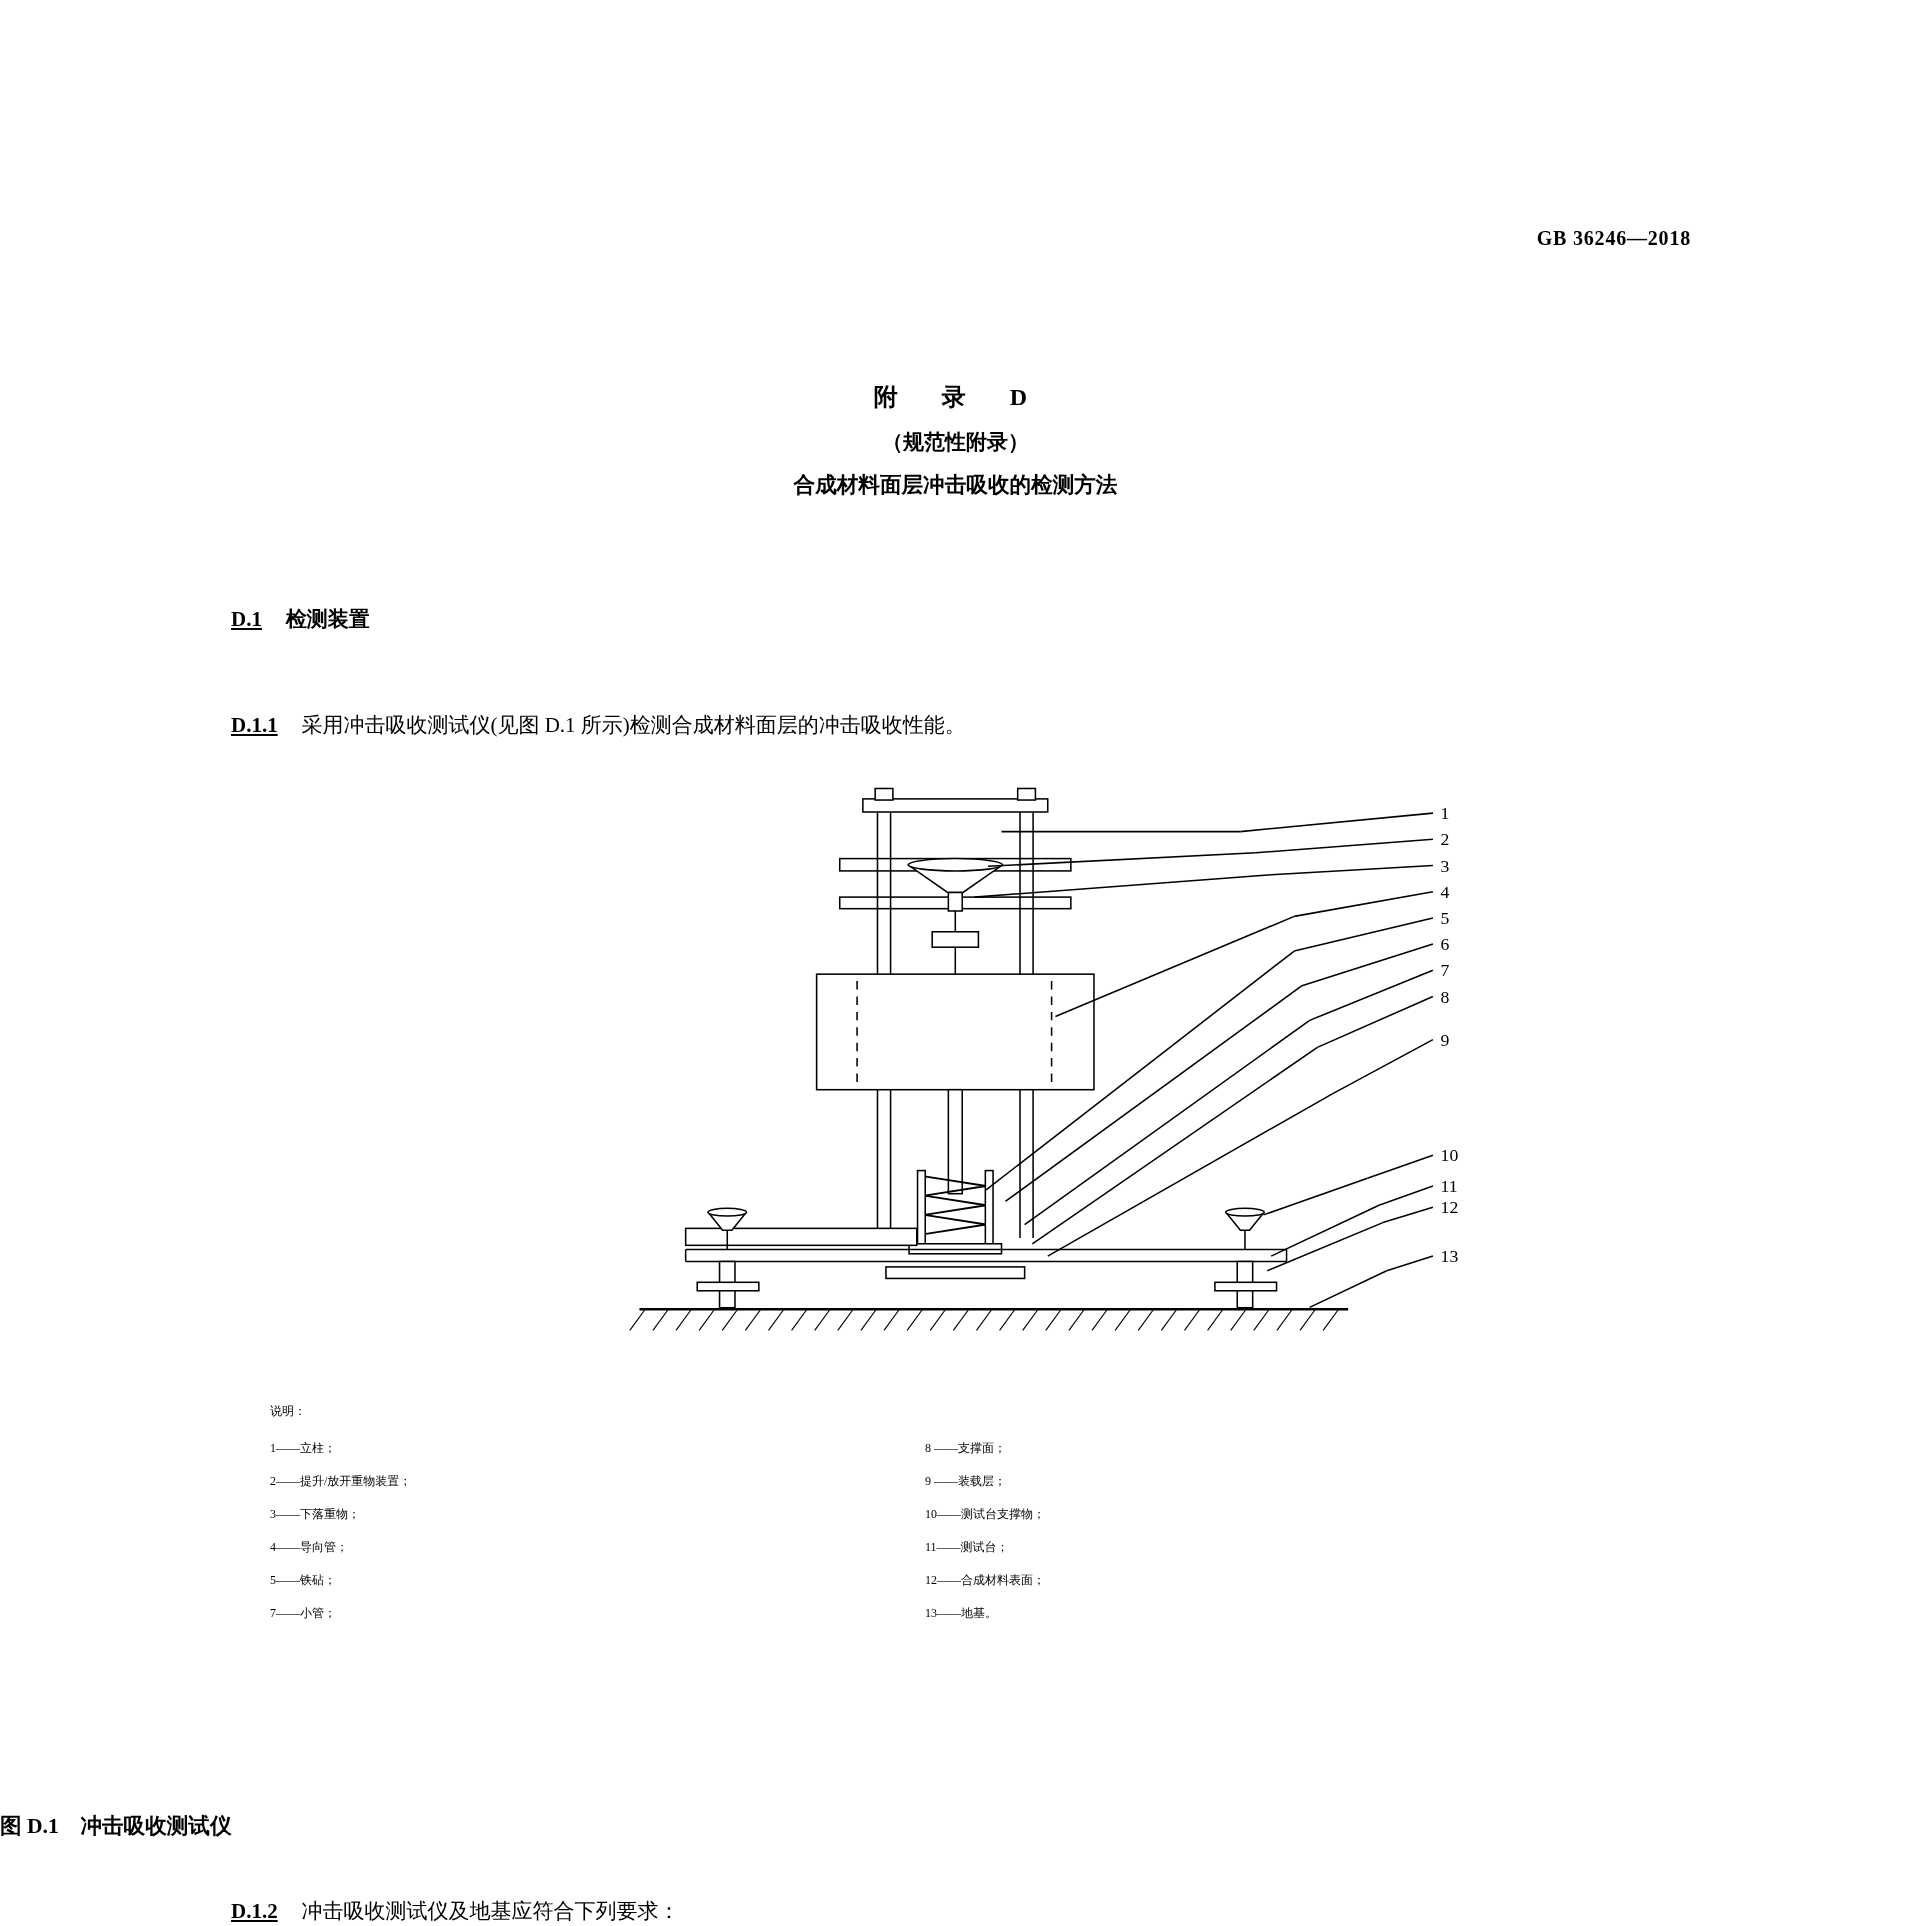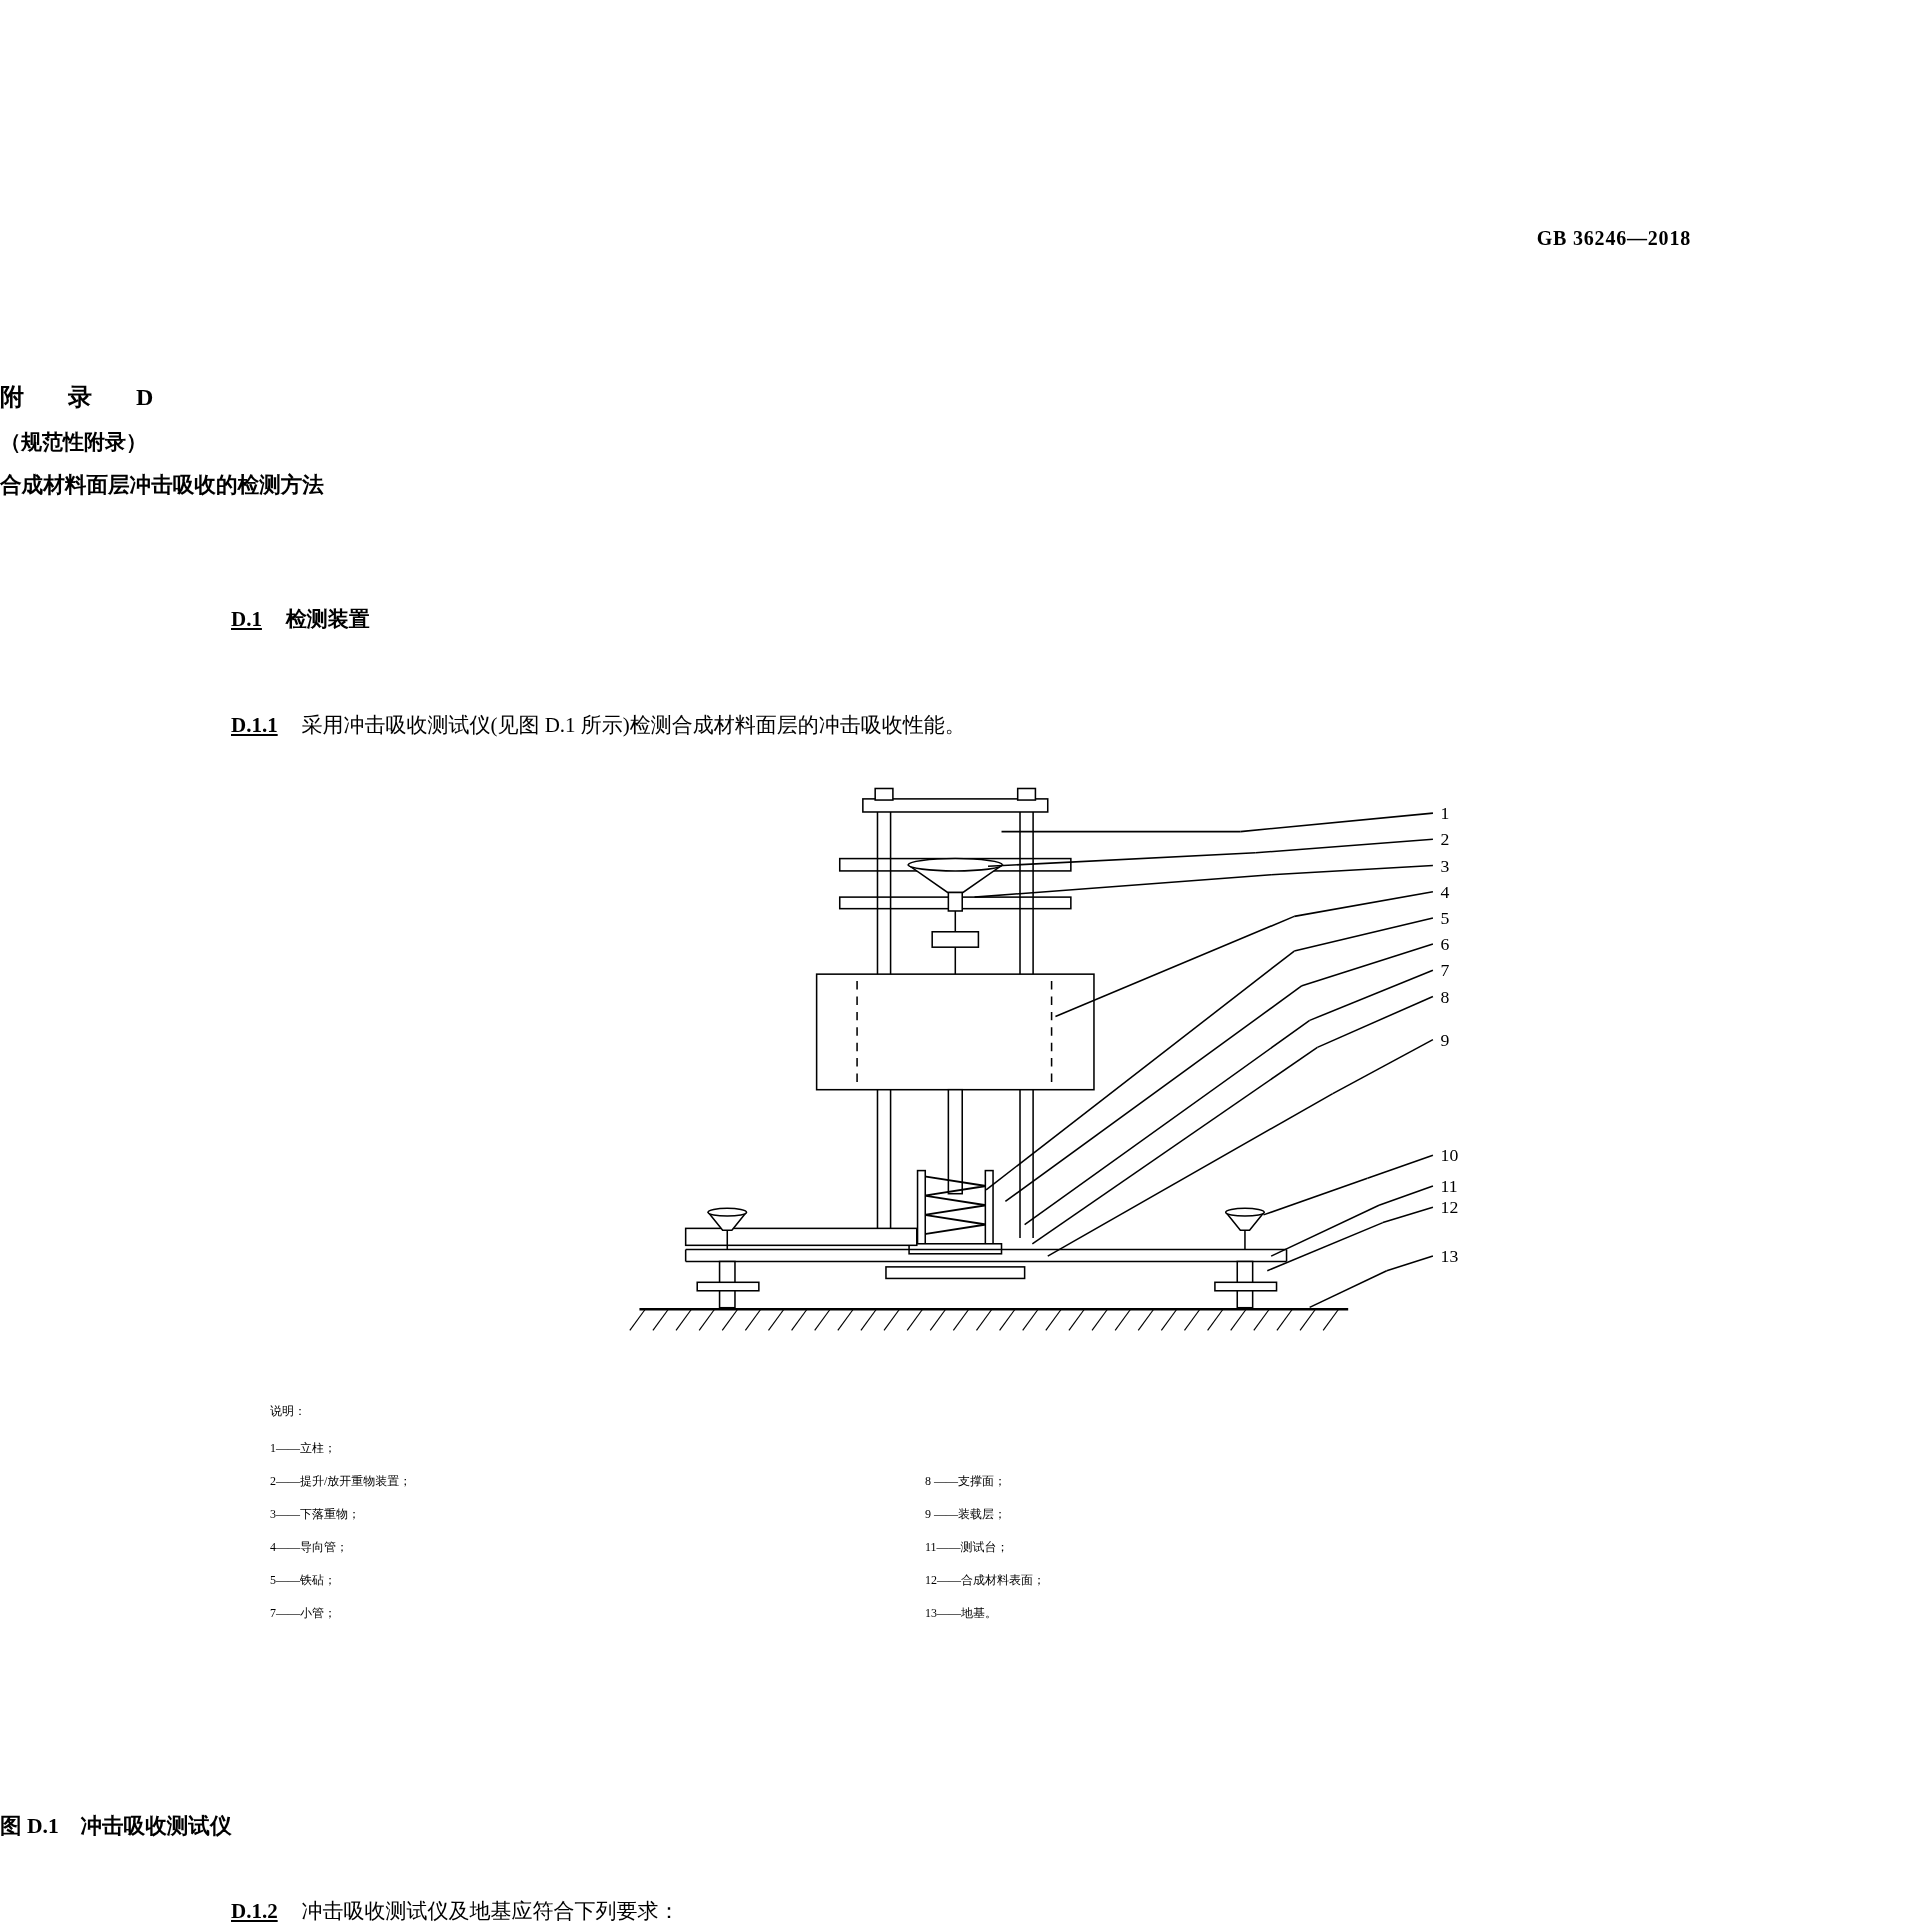--- a/index.html
+++ b/index.html
@@ -28,21 +28,21 @@
     font-weight: bold;
     font-size: 20px;
     letter-spacing: 0.8px;
   }
   
   .title-block {
     position: absolute;
     top: 381px;
     left: 0;
     width: 100%;
-    text-align: left;
+    text-align: center;
   }
   .appendix-title {
     font-family: "Liberation Serif", serif;
     font-weight: bold;
     font-size: 24px;
     letter-spacing: 10px;
   }
   .appendix-sub {
     margin-top: 14.6px;
     font-size: 21px;
@@ -270,20 +270,21 @@
         <div class="legend-item">1——立柱；</div>
         <div class="legend-item">2——提升/放开重物装置；</div>
         <div class="legend-item">3——下落重物；</div>
         <div class="legend-item">4——导向管；</div>
         <div class="legend-item">5——铁砧；</div>
         <div class="legend-item">7——小管；</div>
       </div>
       <div class="legend-col">
         <div class="legend-item">8 ——支撑面；</div>
         <div class="legend-item">9 ——装载层；</div>
+        <div class="legend-item">10——测试台支撑物；</div>
         <div class="legend-item">11——测试台；</div>
         <div class="legend-item">12——合成材料表面；</div>
         <div class="legend-item">13——地基。</div>
       </div>
     </div>
   </div>
 
   <div class="fig-caption">图 D.1　冲击吸收测试仪</div>
 
   <div class="para" style="top:1895px; left:231px; width:1448px;">

